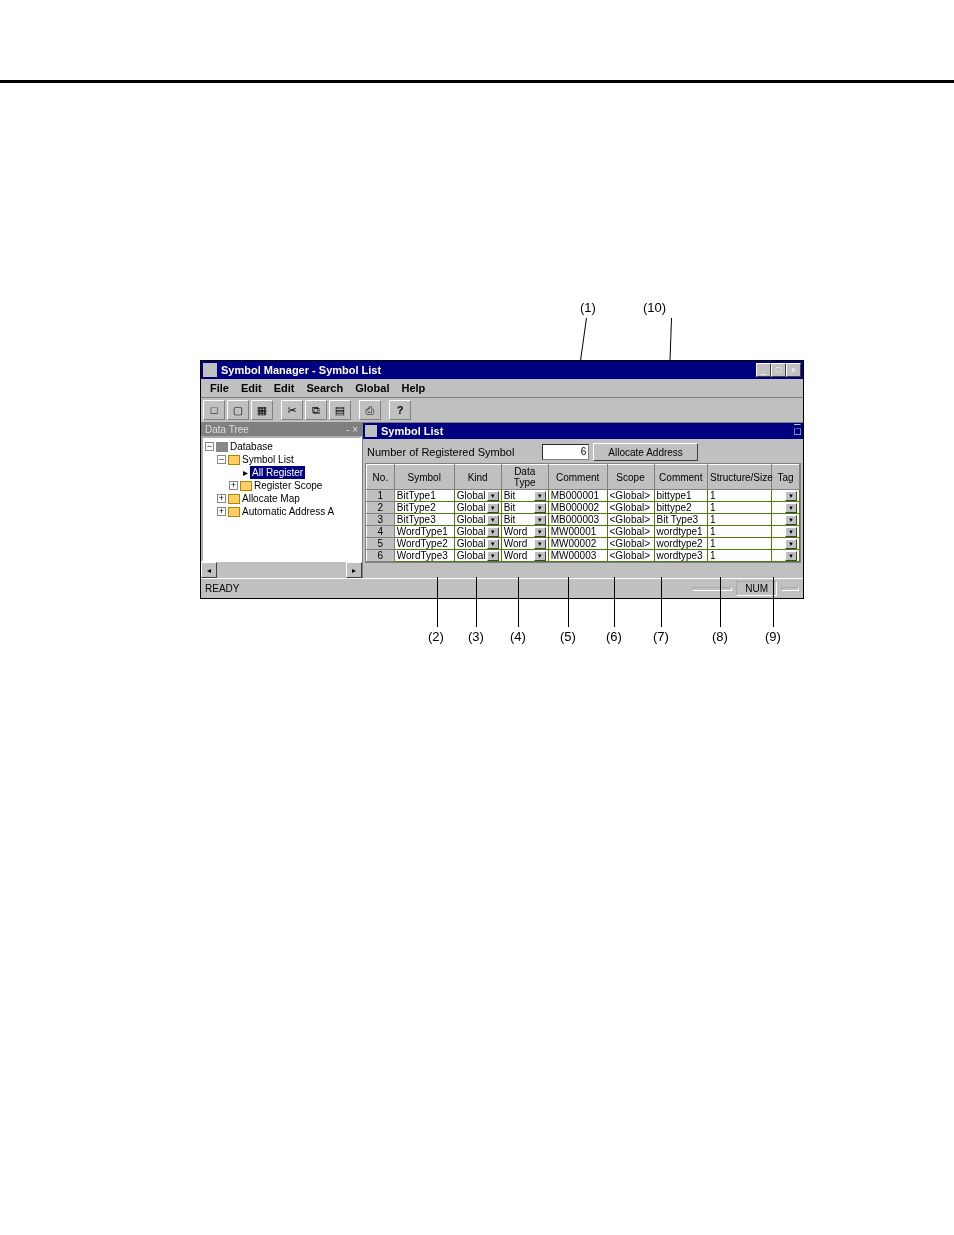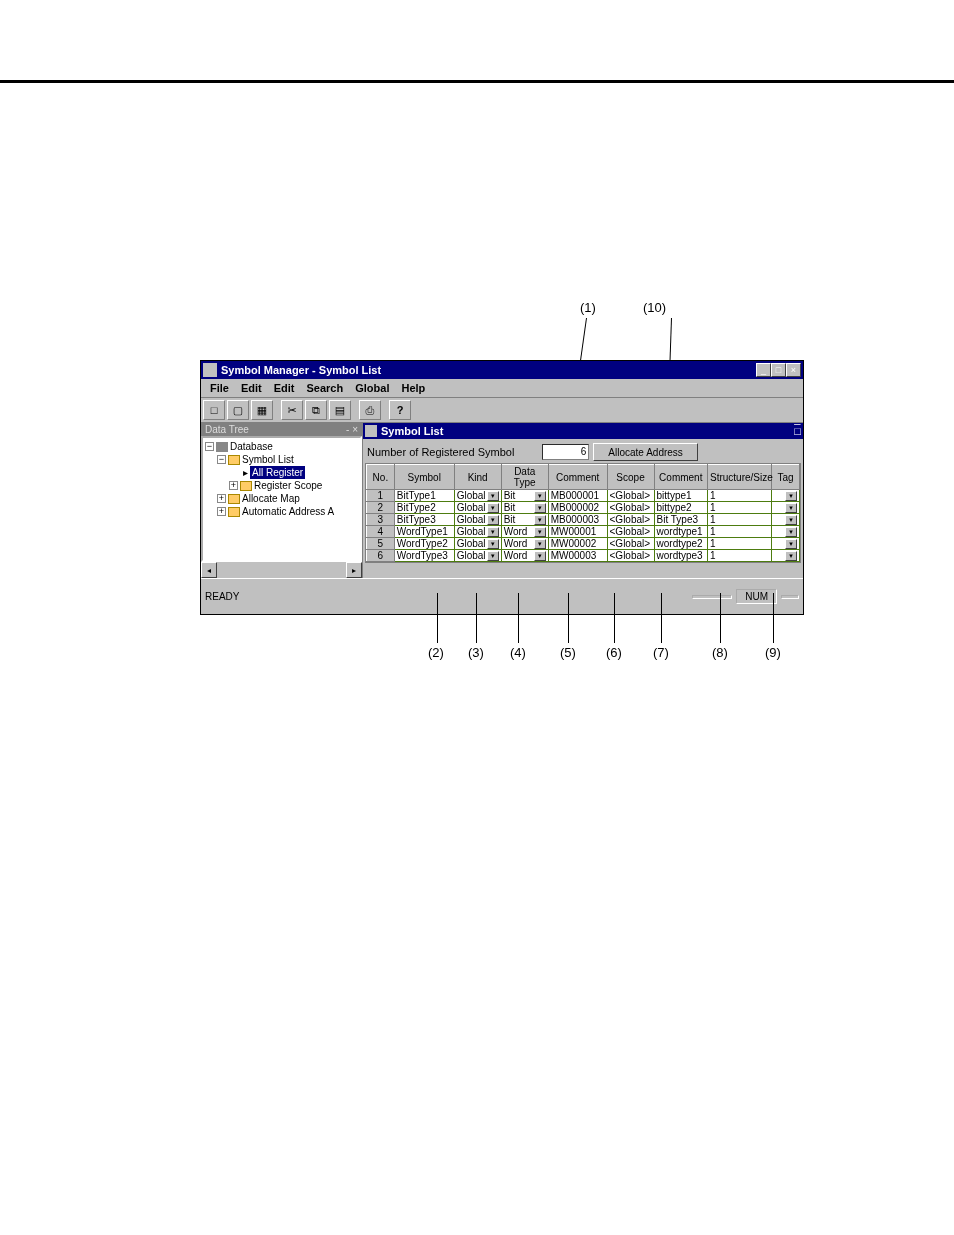--- a/index.html
+++ b/index.html
@@ -53,21 +53,21 @@
   .allocbtn { height:18px; padding:0 14px; border:1px solid #fff; border-right-color:#404040; border-bottom-color:#404040; background:#c0c0c0; font-size:10px; }
 
   .grid { background:#fff; border:1px solid #808080; overflow:hidden; }
   .grid table { border-collapse:collapse; width:100%; table-layout:fixed; }
   .grid th { background:#c0c0c0; border:1px solid #fff; border-right-color:#808080; border-bottom-color:#808080; font-weight:normal; font-size:10px; padding:1px 2px; }
   .grid td { border:1px solid #4d7c0f; font-size:10px; padding:0 2px; height:12px; white-space:nowrap; overflow:hidden; }
   .grid td.num { background:#c0c0c0; text-align:center; border:1px solid #fff; border-right-color:#808080; border-bottom-color:#808080; }
   .dd { display:flex; justify-content:space-between; align-items:center; }
   .dd .car { width:12px; height:10px; background:#c0c0c0; border:1px solid #fff; border-right-color:#404040; border-bottom-color:#404040; font-size:7px; display:flex; align-items:center; justify-content:center; }
 
-  .statusbar { border-top:1px solid #fff; background:#c0c0c0; display:flex; align-items:center; padding:6px 4px; height:36px; }
+  .statusbar { border-top:1px solid #fff; background:#c0c0c0; display:flex; align-items:center; padding:6px 4px; height:20px; }
   .statusbar .st { flex:1; font-size:10px; }
   .statusbar .pane { border:1px inset #fff; padding:1px 8px; font-size:10px; margin-left:4px; }
 
   
   .callouts-bottom { position:relative; height:60px; }
   .callouts-bottom .line { position:absolute; width:1px; background:#000; top:-22px; height:50px; }
   .callouts-bottom .lbl { position:absolute; top:30px; font-size:13px; }
 </style>
 </head>
 <body>

